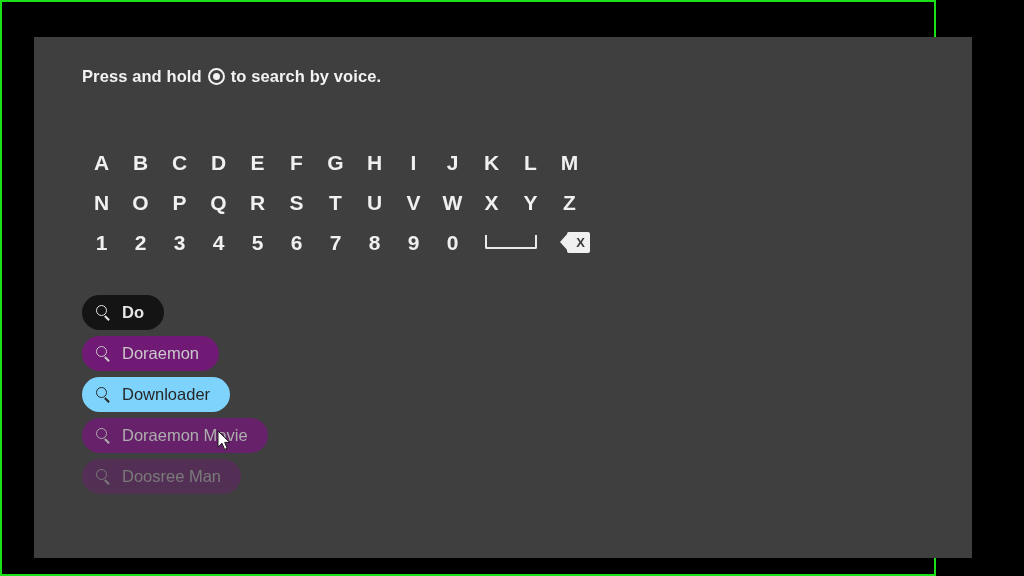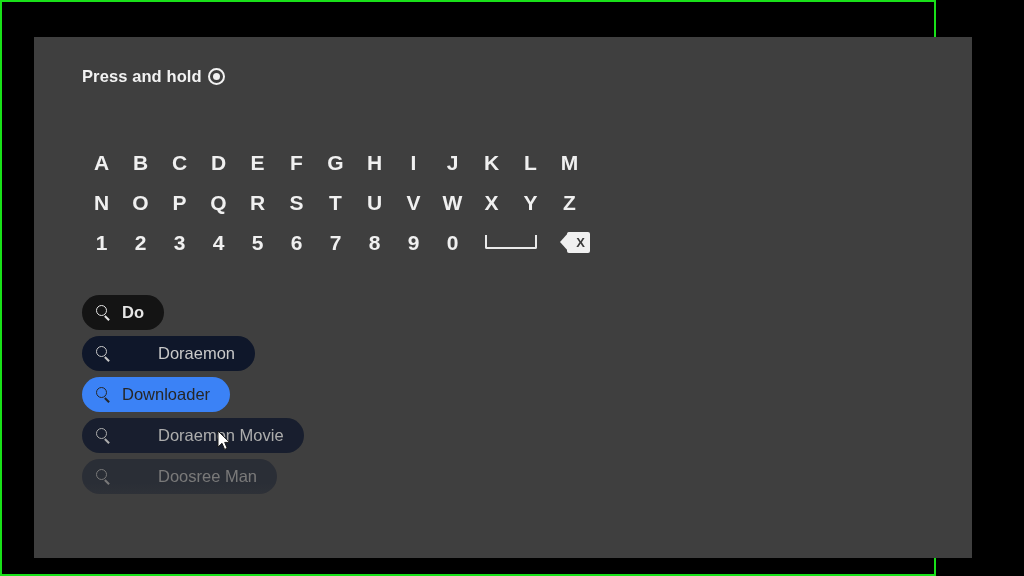--- a/index.html
+++ b/index.html
@@ -189,28 +189,27 @@
 
   
   .chip.query {
     background: #141414;
     color: #e6e6e6;
   }
   .chip.query .chip-label { font-weight: bold; }
 
   
   .chip.normal {
-    background: #0f172a;
+    background: #701a75;
     color: #c9c9c9;
-    gap: 36px;
   }
 
   
   .chip.highlight {
-    background: #3b82f6;
+    background: #7dd3fc;
     color: #262626;
   }
 
   
   .chip-row.fade-1 { opacity: .80; }
   .chip-row.fade-2 { opacity: .42; }
 
   
   #list-fade {
     position: absolute;
@@ -238,20 +237,21 @@
 
 <div id="app-frame">
 
   <div id="search-screen">
 
     <div id="voice-hint">
       <span class="seg">Press and hold</span>
       <span class="mic-circle">
           <i></i>
         </span>
+      <span class="seg">to search by voice.</span>
     </div>
 
     <div id="keyboard">
 
       <div class="kb-row">
         <div class="kb-key">A</div>
         <div class="kb-key">B</div>
         <div class="kb-key">C</div>
         <div class="kb-key">D</div>
         <div class="kb-key">E</div>

